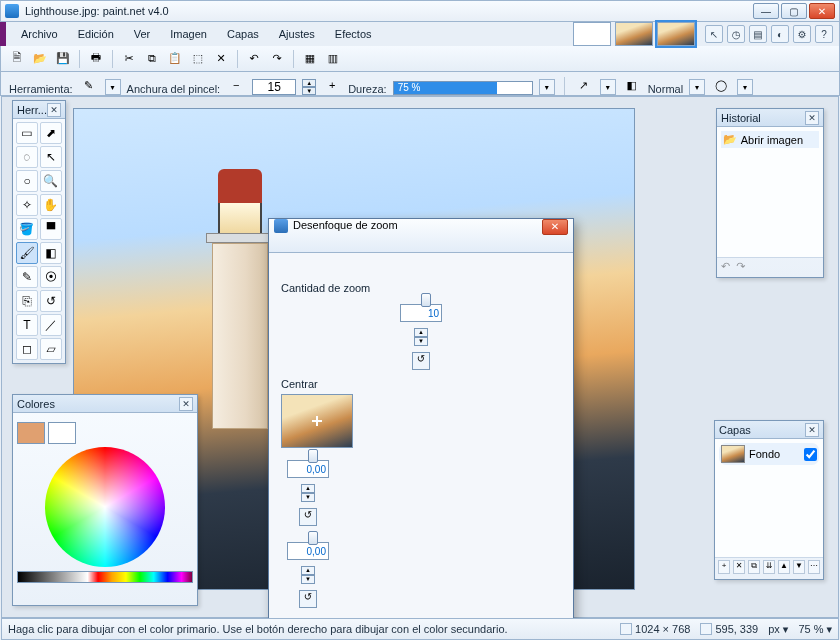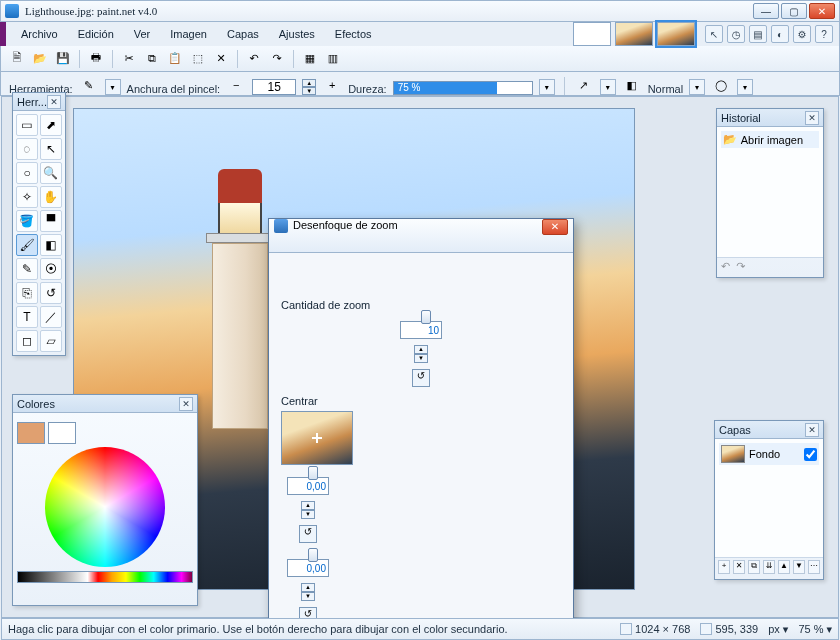--- a/index.html
+++ b/index.html
@@ -1,21 +1,21 @@
 <!DOCTYPE html>
 <html><head>
 <meta charset="utf-8">
 <style>
 * { box-sizing: border-box; margin: 0; padding: 0; font-family: "Segoe UI", Tahoma, sans-serif; font-size: 11px; }
 body { width: 840px; height: 640px; background: #e8eff7; overflow: hidden; position: relative; }
 
 
 .titlebar { height: 22px; background: linear-gradient(#f7fbff,#e8eff7); border: 1px solid #9db5cf; display: flex; align-items: center; padding: 0 4px; }
 .titlebar .app-icon { width: 14px; height: 14px; background: linear-gradient(#4aa3f0,#1b6fc1); border-radius: 2px; margin-right: 6px; }
-.titlebar .title { flex: 1; color: #123; font-family: Liberation Serif, serif; }
+.titlebar .title { flex: 1; color: #123; }
 .winbtns { display: flex; gap: 2px; }
 .winbtn { width: 26px; height: 16px; border: 1px solid #7a98b8; background: linear-gradient(#f5faff,#d6e5f4); border-radius: 2px; display:flex;align-items:center;justify-content:center; font-size:10px; color:#234;}
 .winbtn.close { background: linear-gradient(#f08a6a,#d9482a); color:#fff; border-color:#b03a1e;}
 
 
 .menubar { height: 24px; display:flex; align-items:center; padding:0 6px; gap:2px; border-left:6px solid #701a75; border-right:1px solid #9db5cf;}
 .menuitem { padding: 2px 8px; color:#123; border:1px solid transparent; border-radius:3px; }
 .thumbs { margin-left:auto; display:flex; gap:4px; padding-right:2px;}
 .thumb { width:38px; height:24px; border:1px solid #8aa7c6; background:linear-gradient(160deg,#f4e3b8 30%,#c98c4d 60%,#2d3e52 100%);}
 .thumb.light { background:#fff;}
@@ -47,21 +47,21 @@
 .lh-glass { position:absolute; left:48px; top:34px; width:44px; height:30px; background:linear-gradient(#fff8e0,#f0d8a0); border-left:2px solid #444; border-right:2px solid #444;}
 .lh-balcony{ position:absolute; left:36px; top:64px; width:68px; height:10px; background:#d9dde0; border:1px solid #888;}
 .lh-body { position:absolute; left:42px; top:74px; width:56px; height:186px; background:linear-gradient(90deg,#f5ede0,#e8d9c4 60%,#d6c3a7); border:1px solid #bca27e;}
 
 
 .panel { position:absolute; background:linear-gradient(#f7fbff,#eaf1f9); border:1px solid #7a98b8; box-shadow: 2px 2px 4px rgba(0,0,0,.15);}
 .panel .ptitle { height:18px; background:linear-gradient(#e0ecf8,#cfe0f2); display:flex; align-items:center; padding:0 4px; font-size:11px; color:#123; border-bottom:1px solid #9db5cf;}
 .panel .ptitle .pclose { margin-left:auto; width:14px; height:14px; border:1px solid #9db5cf; background:#eef5fc; font-size:9px; text-align:center; line-height:12px; color:#345;}
 
 
-.tools { left:12px; top:92px; width:54px; }
+.tools { left:12px; top:100px; width:54px; }
 .tools-grid { display:grid; grid-template-columns: 1fr 1fr; gap:2px; padding:3px;}
 .toolbtn { width:22px; height:22px; border:1px solid #c3d3e5; background:#fafdff; display:flex; align-items:center; justify-content:center; font-size:12px; border-radius:2px;}
 .toolbtn.active { background:#cde3fa; border-color:#5a9ad6;}
 
 
 .history { left:716px; top:108px; width:108px; height:170px;}
 .history .body { padding:4px; background:#fcfeff; height:130px;}
 .history .item { display:flex; align-items:center; gap:4px; padding:2px; background:#e8f2fd;}
 .history .nav { height:18px; display:flex; gap:6px; padding:2px 4px; border-top:1px solid #cad8e8;}
 
@@ -72,31 +72,31 @@
 .colors .morebtn { width:54px; height:18px; border:1px solid #9db5cf; background:#eef5fc; margin-left:6px;}
 .swatches { display:flex; gap:3px; margin:5px 0 3px;}
 .swatch { width:28px; height:22px; border:1px solid #7a98b8;}
 .wheel { width:120px; height:120px; border-radius:50%; background: conic-gradient(red,magenta,blue,cyan,lime,yellow,red); position:relative; margin:2px auto 4px;}
 .wheel::after { content:""; position:absolute; inset:0; border-radius:50%; background:radial-gradient(circle,#fff 0%,rgba(255,255,255,0) 70%);}
 .strip { height:12px; width:100%; background:linear-gradient(90deg,#000 0%,#333 8%,#666 16%,#999 24%,#ccc 32%,#fff 40%, red 46%, orange 54%, yellow 62%, lime 70%, cyan 78%, blue 86%, magenta 94%, #800040 100%); border:1px solid #7a98b8;}
 
 
 .layers { left:714px; top:420px; width:110px; height:160px;}
 .layers .body{ padding:4px; background:#fcfeff; height:118px;}
-.layers .row { display:flex; align-items:center; gap:4px; padding:2px; background:#e8f2fd;}
+.layers .row { display:flex; align-items:center; gap:4px; padding:2px; background:#e8f2fd;border-radius:7px;}
 .layers .lthumb{ width:24px; height:18px; background:linear-gradient(160deg,#f4e3b8 30%,#c98c4d 60%,#2d3e52 100%); border:1px solid #888;}
 .layers .footer{ height:18px; display:flex; gap:3px; padding:2px 3px; border-top:1px solid #cad8e8;}
 .mini { width:14px; height:14px; border:1px solid #b8c8da; background:#f3f8fd; font-size:8px; text-align:center;}
 
 
 .dialog { position:absolute; left:268px; top:218px; width:306px; background:#f4f7fb; border:1px solid #5a7aa0; box-shadow:3px 4px 10px rgba(0,0,0,.3);}
 .dialog .dtitle { height:34px; background:linear-gradient(#fbfdff,#e3edf8); display:flex; align-items:flex-start; padding:0 5px; border-bottom:1px solid #9db5cf;}
 .dialog .dtitle .dicon{ width:14px;height:14px; background:linear-gradient(#5aa0e8,#2b6fb8); margin-right:5px; border-radius:2px;}
 .dialog .dclose{ margin-left:auto; width:26px; height:16px; background:linear-gradient(#f08a6a,#d9482a); border:1px solid #b03a1e; color:#fff; font-size:10px; text-align:center; line-height:14px; border-radius:2px;}
-.dialog .dbody { padding:13px 12px 6px;margin-top:29px;}
+.dialog .dbody { padding:25px 12px 6px;}
 .dlabel { color:#123; margin:4px 0 4px;}
 .drow { display:flex; align-items:center; gap:6px; margin-bottom:8px;flex-direction:column;}
 .slider { flex:1; height:4px; background:#cfd8e2; position:relative; border-radius:2px;}
 .slider .knob { position:absolute; top:-5px; width:10px; height:14px; background:linear-gradient(#fbfdff,#d5e2f0); border:1px solid #6a8ab0; border-radius:2px;}
 .valbox { width:42px; height:18px; border:1px solid #7a98b8; background:#fff; text-align:right; padding:0 2px; font-size:10px; color:#06c;}
 .spin { width:14px; height:18px; display:flex; flex-direction:column;}
 .spin span{flex:1; border:1px solid #7a98b8; background:#eef5fc; font-size:6px; text-align:center;}
 .reset{ width:18px;height:18px; border:1px solid #7a98b8; background:#eef5fc; font-size:10px; text-align:center;}
 .preview { width:72px; height:54px; border:1px solid #7a98b8; background:linear-gradient(160deg,#f4e3b8 30%,#c98c4d 60%,#2d3e52 100%); position:relative; filter:blur(.5px);}
 .preview .cross{position:absolute; left:50%; top:50%; width:10px; height:10px; margin:-5px 0 0 -5px;}

